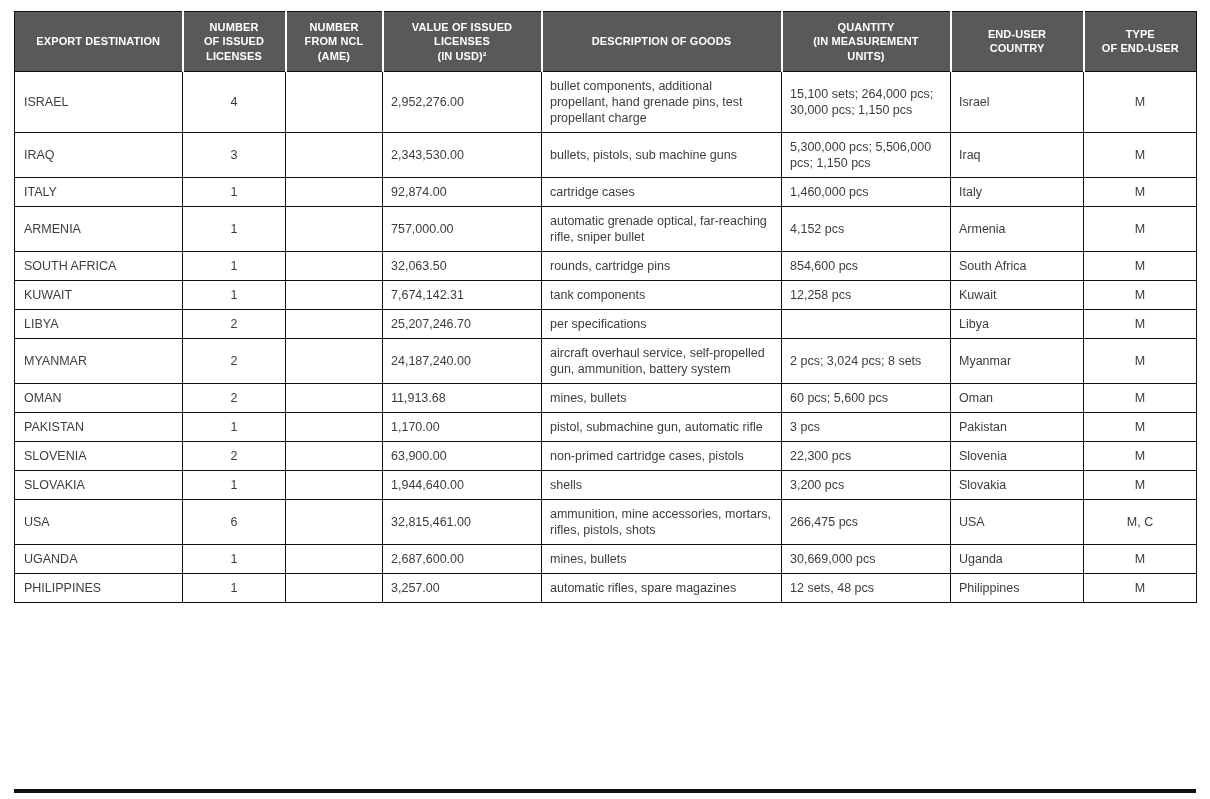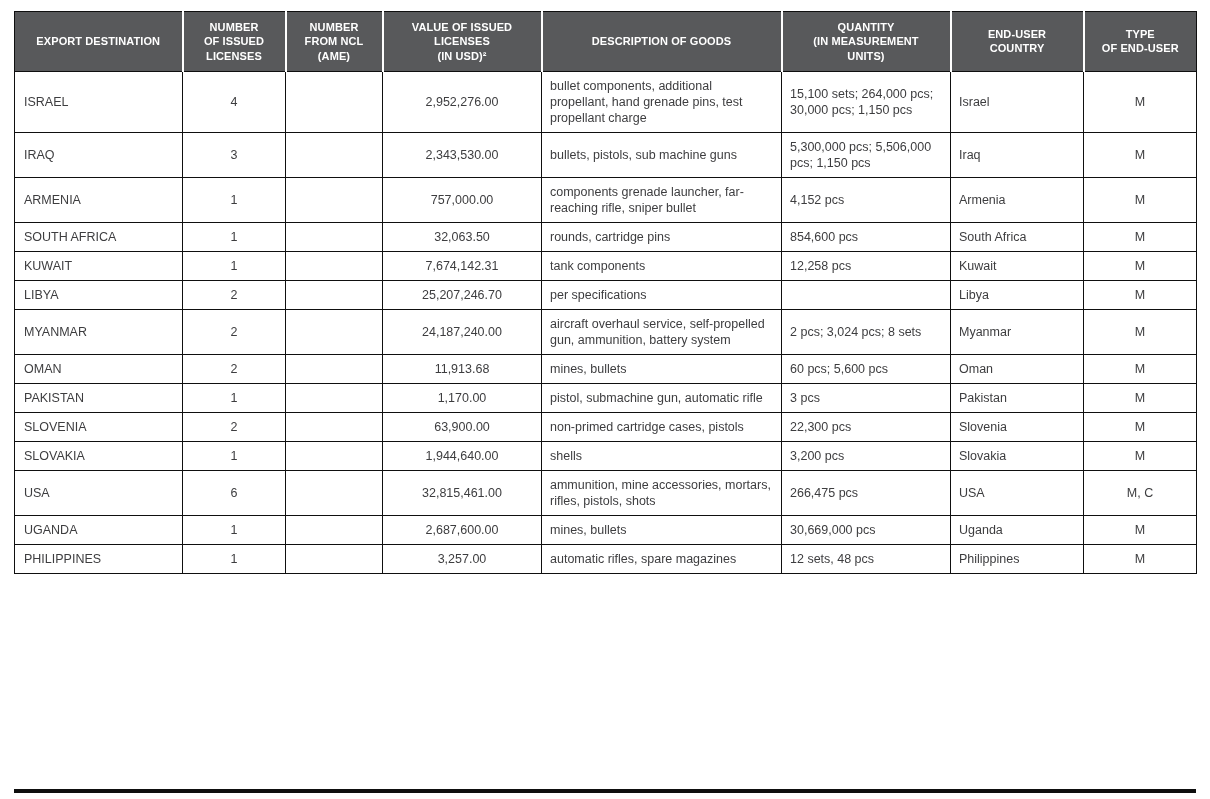--- a/index.html
+++ b/index.html
@@ -55,21 +55,21 @@
     border: 1px solid #0f0f0f;
     font-size: 12.5px;
     color: #3d3d3f;
     padding: 6px 8px;
     vertical-align: middle;
     line-height: 1.28;
     background: #ffffff;
     overflow: hidden;
   }
   tbody td.a-center { text-align: center; }
-  tbody td.a-right  { text-align: center; }
+  tbody td.a-right  { text-align: left; }
   tbody tr { min-height: 30px; }
   tbody td.col-destination { padding-left: 9px; }
 
   .bottom-rule {
     position: absolute;
     left: 14px;
     top: 789px;
     width: 1182px;
     height: 4px;
     background: #0f0f0f;
@@ -128,25 +128,35 @@
           <td class="col-destination">IRAQ</td>
           <td class="col-licenses a-center">3</td>
           <td class="col-ncl a-center"></td>
           <td class="col-value a-right">2,343,530.00</td>
           <td class="col-goods">bullets, pistols, sub machine guns</td>
           <td class="col-quantity">5,300,000 pcs; 5,506,000 pcs; 1,150 pcs</td>
           <td class="col-end_user">Iraq</td>
           <td class="col-type a-center">M</td>
         </tr>
         <tr>
+          <td class="col-destination">ITALY</td>
+          <td class="col-licenses a-center">1</td>
+          <td class="col-ncl a-center"></td>
+          <td class="col-value a-right">92,874.00</td>
+          <td class="col-goods">cartridge cases</td>
+          <td class="col-quantity">1,460,000 pcs</td>
+          <td class="col-end_user">Italy</td>
+          <td class="col-type a-center">M</td>
+        </tr>
+        <tr>
           <td class="col-destination">ARMENIA</td>
           <td class="col-licenses a-center">1</td>
           <td class="col-ncl a-center"></td>
           <td class="col-value a-right">757,000.00</td>
-          <td class="col-goods">components grenade launcher, far-reaching rifle, sniper bullet</td>
+          <td class="col-goods">automatic grenade optical, far-reaching rifle, sniper bullet</td>
           <td class="col-quantity">4,152 pcs</td>
           <td class="col-end_user">Armenia</td>
           <td class="col-type a-center">M</td>
         </tr>
         <tr>
           <td class="col-destination">SOUTH AFRICA</td>
           <td class="col-licenses a-center">1</td>
           <td class="col-ncl a-center"></td>
           <td class="col-value a-right">32,063.50</td>
           <td class="col-goods">rounds, cartridge pins</td>

